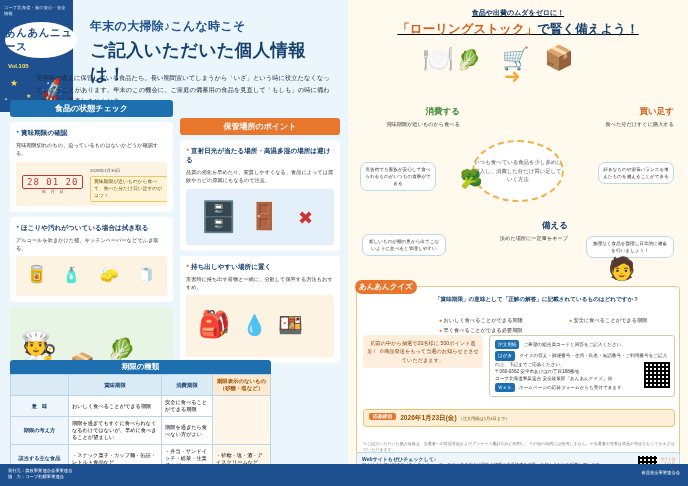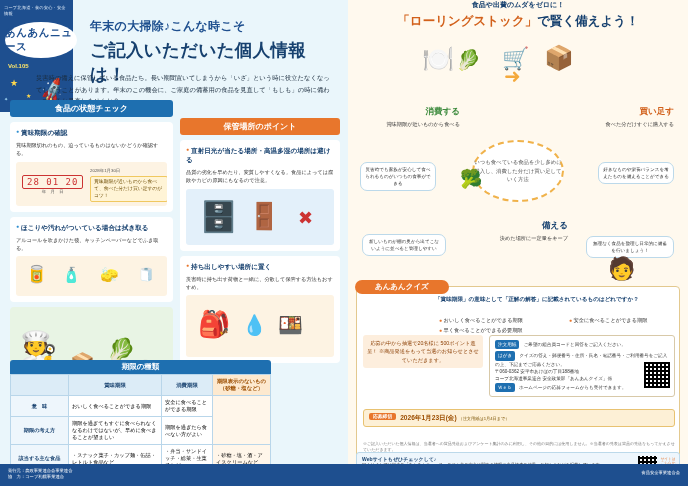--- a/index.html
+++ b/index.html
@@ -164,21 +164,21 @@
     font-size: 4.3px; padding: 4px 8px; line-height: 1.5;
   }
 
   
   .right-panel {
     position: absolute; left: 348px; top: 0;
     width: 340px; height: 486px;
     background: #fff9ee;
   }
   .r-head {
-    position: absolute; left: 0; top: 0; width: 340px; text-align: center;
+    position: absolute; left: 0; top: 8px; width: 340px; text-align: center; text-decoration: underline;
   }
   .r-head .small { font-size: 7px; color: #17416f; font-weight: bold; }
   .r-head .big {
     font-size: 12.5px; color: #d2601a; font-weight: bold; margin-top: 3px;
   }
   .r-head .big .b2 { color: #17416f; }
 
   .cycle {
     position: absolute; left: 8px; top: 44px; width: 324px; height: 252px;
   }
@@ -210,21 +210,21 @@
     text-align: center;
   }
 
   .quiz {
     position: absolute; left: 8px; top: 286px; width: 324px; height: 172px;
     background: #fff; border: 1px solid #e3c98f; border-radius: 4px;
   }
   .quiz-tag {
     position: absolute; left: -2px; top: -7px;
     background: #e8762c; color: #fff; font-size: 7.5px; font-weight: bold;
-    padding: 2px 20px; border-radius: 9px;
+    padding: 2px 4px; border-radius: 9px;
   }
   .quiz-q {
     position: absolute; left: 78px; top: 8px; width: 240px;
     font-size: 5.6px; color: #17416f; line-height: 1.6; font-weight: bold;
   }
   .quiz-opt {
     position: absolute; font-size: 5.2px; color: #333;
   }
   .prize {
     position: absolute; left: 6px; top: 48px; width: 120px;

